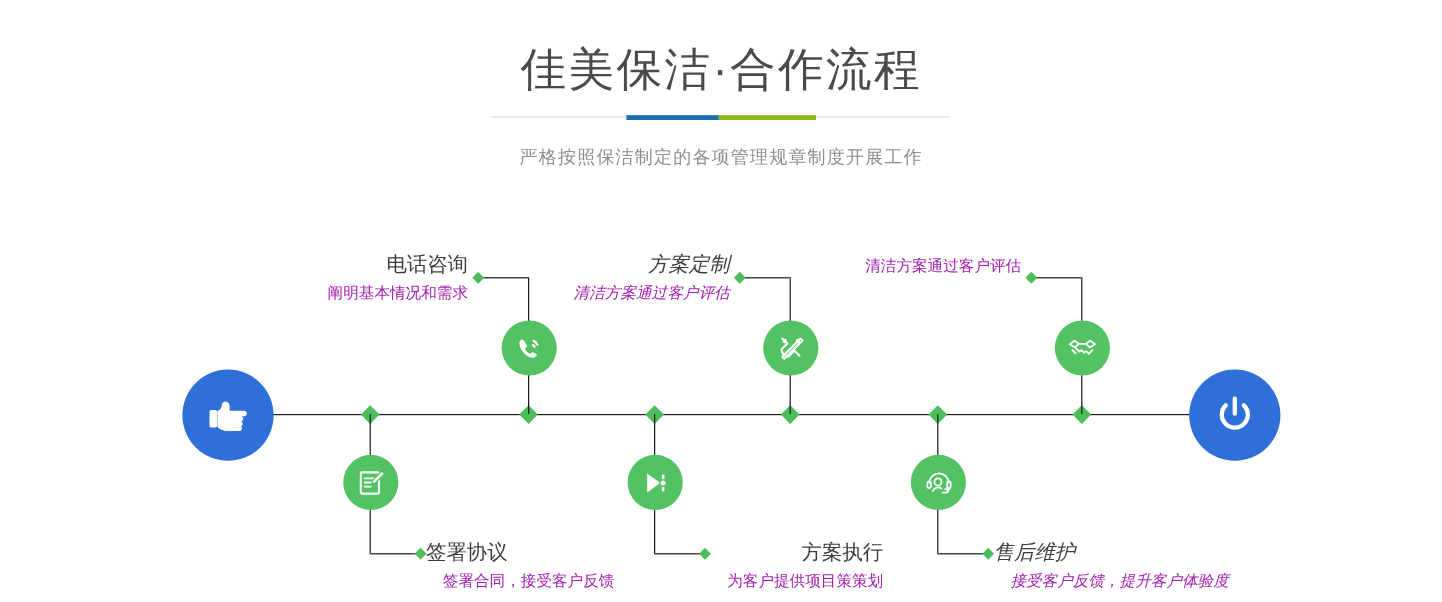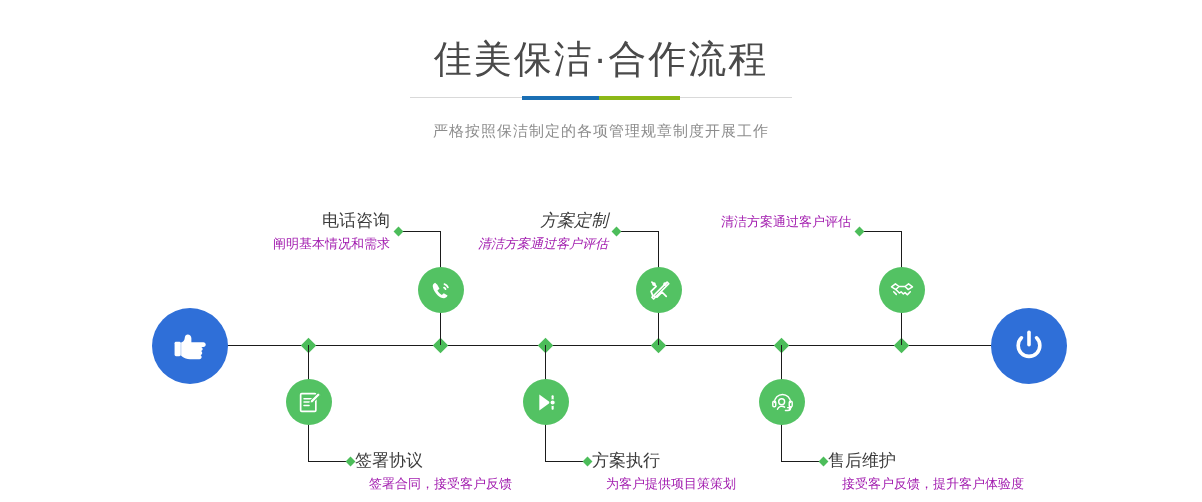--- a/index.html
+++ b/index.html
@@ -190,21 +190,21 @@
     <div class="node" style="left:523px; top:355px;">
       <span>
         <svg width="27" height="27" viewBox="0 0 64 64" fill="#ffffff">
           <path d="M15 13l26 19-26 19z"></path>
           <rect x="44" y="15" width="5" height="34" rx="2"></rect>
           <circle cx="46.5" cy="32" r="6.5" fill="#ffffff" stroke="#53c263" stroke-width="3"></circle>
         </svg>
       </span>
     </div>
 
-    <div class="cap below" style="left:592px; top:426px;">
+    <div class="cap below" style="left:592px; top:426px;text-align:right;">
       <div class="cap-title">方案执行</div>
       <div class="cap-sub">为客户提供项目策策划</div>
     </div>
 
     <div class="diamond" style="left:896px; top:316px;"></div>
     <div class="vline" style="left:901px; top:207px; height:114px;"></div>
     <div class="hline" style="left:859px; top:207px; width:42px;"></div>
     <div class="diamond small" style="left:856px; top:204px;"></div>
 
     <div class="node" style="left:879px; top:243px;">
@@ -235,19 +235,19 @@
           <rect x="9" y="29" width="7" height="13" rx="3"></rect>
           <rect x="48" y="29" width="7" height="13" rx="3"></rect>
           <path d="M51 42v3a6 6 0 0 1-6 6h-6"></path>
           <circle cx="30" cy="30" r="7"></circle>
           <path d="M20 48a11 11 0 0 1 17-5"></path>
           <path d="M44 44h9M48.5 39.5v9" stroke-width="3.2"></path>
         </svg>
       </span>
     </div>
 
-    <div class="cap below" style="left:828px; top:426px;">
+    <div class="cap below" style="left:828px; top:426px;font-style:italic;">
       <div class="cap-title">售后维护</div>
       <div class="cap-sub">接受客户反馈，提升客户体验度</div>
     </div>
 
   </div>
 </div>
 
 </body></html>

